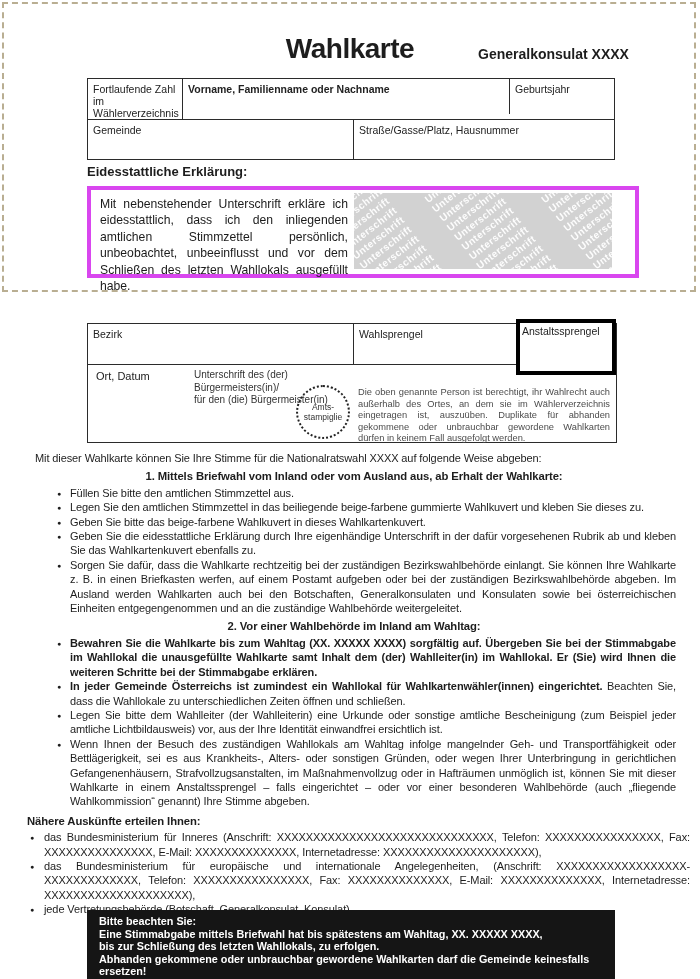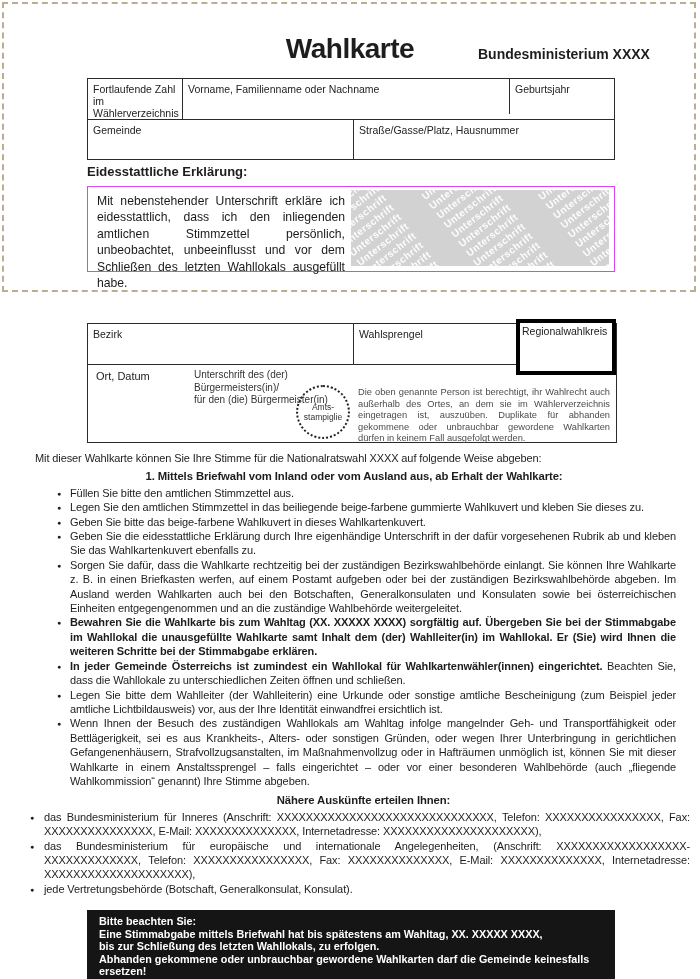--- a/index.html
+++ b/index.html
@@ -27,81 +27,81 @@
   .regional .lbl{position:absolute;left:2px;top:2px;font-size:10.5px;}
   .mayor{position:absolute;left:100px;top:45px;font-size:10px;line-height:12.5px;color:#333;margin-left:6px;}
   .stamp{position:absolute;left:208px;top:61px;width:50px;height:50px;border:2px dotted #222;
          border-radius:50%;display:flex;flex-direction:column;align-items:center;
          justify-content:center;font-size:8.5px;line-height:10px;color:#333;text-align:center;}
   .entitle{position:absolute;left:270px;top:63px;width:252px;font-size:9.3px;
            line-height:11.6px;color:#4c4c4c;text-align:justify;}
 
   
   .decl-h{position:absolute;left:87px;top:164px;font-size:13px;font-weight:bold;}
-  .decl-box{position:absolute;left:87px;top:186px;width:526px;height:84px;border:1px solid #d946ef;}
+  .decl-box{position:absolute;left:87px;top:186px;width:526px;height:84px;border:4px solid #d946ef;padding-left:18px;}
   .decl-text{position:absolute;left:9px;top:6px;width:248px;font-size:12.2px;
              line-height:16.4px;text-align:justify;color:#1b1b1b;}
   .wm{position:absolute;left:263px;top:3px;width:258px;height:76px;background:#d2d2d2;overflow:hidden;}
   .wm-inner{position:absolute;left:-70px;top:-130px;width:430px;height:360px;
             transform:rotate(-38deg);font-size:10px;font-weight:bold;
             color:rgba(255,255,255,0.95);line-height:12px;letter-spacing:0.5px;
             word-spacing:9px;text-align:justify;}
 
   
   .flow{position:absolute;left:0;top:451px;width:700px;font-size:11px;
         line-height:14.4px;color:#1d1d1d;letter-spacing:-0.1px;}
   .intro{margin:0 20px 4px 35px;}
   .sec-h{margin:4px 20px 2px 28px;font-weight:bold;font-size:11.3px;text-align:center;}
   ul{list-style:none;margin:0;padding:0;}
   li.mb{position:relative;margin:0 24px 0 70px;text-align:justify;}
   li.mb::before{content:"●";position:absolute;left:-13px;top:1px;font-size:7px;}
   li.ib{position:relative;margin:0 10px 0 44px;text-align:justify;}
   li.ib::before{content:"●";position:absolute;left:-14px;top:1px;font-size:7px;}
-  .info-h{margin:5px 0 2px 27px;font-weight:bold;font-size:11.3px;text-align:center;}
+  .info-h{margin:5px 0 2px 27px;font-weight:bold;font-size:11.3px;}
 
   
   .note{position:absolute;left:87px;top:910px;width:528px;box-sizing:border-box;
         background:#151515;color:#fff;font-weight:bold;font-size:10.8px;
         line-height:12.6px;padding:5px 10px 6px 12px;}
 </style>
 </head>
 <body>
 
 <div class="frame"></div>
 
 <div class="title">Wahlkarte</div>
-<div class="election">Bundesministerium XXXX</div>
+<div class="election">Generalkonsulat XXXX</div>
 
 <div class="t1">
   <div class="line" style="left:0;top:40px;width:526px;height:1px;"></div>
   <div class="line" style="left:94px;top:0;width:1px;height:40px;"></div>
   <div class="line" style="left:421px;top:0;width:1px;height:35px;"></div>
   <div class="line" style="left:265px;top:40px;width:1px;height:40px;"></div>
   <div class="lbl" style="left:5px;top:4px;width:86px;">Fortlaufende Zahl im Wählerverzeichnis</div>
-  <div class="lbl" style="left:100px;top:4px;">Vorname, Familienname oder Nachname</div>
+  <div class="lbl" style="left:100px;top:4px;font-weight:bold;">Vorname, Familienname oder Nachname</div>
   <div class="lbl" style="left:427px;top:4px;">Geburtsjahr</div>
   <div class="lbl" style="left:5px;top:45px;">Gemeinde</div>
   <div class="lbl" style="left:271px;top:45px;">Straße/Gasse/Platz, Hausnummer</div>
 </div>
 
 <div class="decl-h">Eidesstattliche Erklärung:</div>
 <div class="decl-box">
   <div class="decl-text">Mit nebenstehender Unterschrift erkläre ich eidesstattlich, dass ich den inliegenden amtlichen Stimmzettel persönlich, unbeobachtet, unbeeinflusst und vor dem Schließen des letzten Wahllokals ausgefüllt habe.</div>
   <div class="wm">
     <div class="wm-inner" id="wm-inner">Unterschrift Unterschrift Unterschrift Unterschrift Unterschrift Unterschrift Unterschrift Unterschrift Unterschrift Unterschrift Unterschrift Unterschrift Unterschrift Unterschrift Unterschrift Unterschrift Unterschrift Unterschrift Unterschrift Unterschrift Unterschrift Unterschrift Unterschrift Unterschrift Unterschrift Unterschrift Unterschrift Unterschrift Unterschrift Unterschrift Unterschrift Unterschrift Unterschrift Unterschrift Unterschrift Unterschrift Unterschrift Unterschrift Unterschrift Unterschrift Unterschrift Unterschrift Unterschrift Unterschrift Unterschrift Unterschrift Unterschrift Unterschrift Unterschrift Unterschrift Unterschrift Unterschrift Unterschrift Unterschrift Unterschrift Unterschrift Unterschrift Unterschrift Unterschrift Unterschrift Unterschrift Unterschrift Unterschrift Unterschrift Unterschrift Unterschrift Unterschrift Unterschrift Unterschrift Unterschrift Unterschrift Unterschrift Unterschrift Unterschrift Unterschrift Unterschrift Unterschrift Unterschrift Unterschrift Unterschrift Unterschrift Unterschrift Unterschrift Unterschrift Unterschrift Unterschrift Unterschrift Unterschrift Unterschrift Unterschrift Unterschrift Unterschrift Unterschrift Unterschrift Unterschrift Unterschrift Unterschrift Unterschrift Unterschrift Unterschrift Unterschrift Unterschrift Unterschrift Unterschrift Unterschrift Unterschrift Unterschrift Unterschrift Unterschrift Unterschrift Unterschrift Unterschrift Unterschrift Unterschrift Unterschrift Unterschrift Unterschrift Unterschrift Unterschrift Unterschrift Unterschrift Unterschrift Unterschrift Unterschrift Unterschrift Unterschrift Unterschrift Unterschrift Unterschrift Unterschrift Unterschrift Unterschrift Unterschrift Unterschrift Unterschrift Unterschrift Unterschrift Unterschrift Unterschrift Unterschrift Unterschrift Unterschrift Unterschrift Unterschrift Unterschrift Unterschrift Unterschrift Unterschrift Unterschrift Unterschrift Unterschrift Unterschrift Unterschrift Unterschrift Unterschrift Unterschrift Unterschrift Unterschrift Unterschrift Unterschrift Unterschrift Unterschrift Unterschrift Unterschrift Unterschrift Unterschrift Unterschrift Unterschrift Unterschrift Unterschrift Unterschrift Unterschrift Unterschrift Unterschrift Unterschrift Unterschrift Unterschrift Unterschrift Unterschrift Unterschrift Unterschrift Unterschrift Unterschrift Unterschrift Unterschrift Unterschrift Unterschrift Unterschrift Unterschrift Unterschrift Unterschrift Unterschrift Unterschrift Unterschrift Unterschrift Unterschrift Unterschrift Unterschrift Unterschrift Unterschrift </div>
   </div>
 </div>
 
 <div class="t2">
   <div class="line" style="left:0;top:40px;width:528px;height:1px;"></div>
   <div class="line" style="left:265px;top:0;width:1px;height:40px;"></div>
   <div class="lbl" style="left:5px;top:4px;">Bezirk</div>
   <div class="lbl" style="left:271px;top:4px;">Wahlsprengel</div>
   <div class="regional">
-    <div class="lbl">Regionalwahlkreis</div>
+    <div class="lbl">Anstaltssprengel</div>
   </div>
   <div class="lbl" style="left:8px;top:46px;font-size:11px;">Ort, Datum</div>
   <div class="mayor">
     <div>Unterschrift des (der)</div>
     <div>Bürgermeisters(in)/</div>
     <div>für den (die) Bürgermeister(in)</div>
   </div>
   <div class="stamp">
     <div>Amts-</div>
     <div>stampiglie</div>
@@ -113,20 +113,21 @@
   <div class="intro">Mit dieser Wahlkarte können Sie Ihre Stimme für die Nationalratswahl XXXX auf folgende Weise abgeben:</div>
   <div id="sections">
       <div class="sec-h">1. Mittels Briefwahl vom Inland oder vom Ausland aus, ab Erhalt der Wahlkarte:</div>
       <ul>
         <li class="mb">Füllen Sie bitte den amtlichen Stimmzettel aus.</li>
         <li class="mb">Legen Sie den amtlichen Stimmzettel in das beiliegende beige-farbene gummierte Wahlkuvert und kleben Sie dieses zu.</li>
         <li class="mb">Geben Sie bitte das beige-farbene Wahlkuvert in dieses Wahlkartenkuvert.</li>
         <li class="mb">Geben Sie die eidesstattliche Erklärung durch Ihre eigenhändige Unterschrift in der dafür vorgesehenen Rubrik ab und kleben Sie das Wahlkartenkuvert ebenfalls zu.</li>
         <li class="mb">Sorgen Sie dafür, dass die Wahlkarte rechtzeitig bei der zuständigen Bezirkswahlbehörde einlangt. Sie können Ihre Wahlkarte z. B. in einen Briefkasten werfen, auf einem Postamt aufgeben oder bei der zuständigen Bezirkswahlbehörde abgeben. Im Ausland werden Wahlkarten auch bei den Botschaften, Generalkonsulaten und Konsulaten sowie bei österreichischen Einheiten entgegengenommen und an die zuständige Wahlbehörde weitergeleitet.</li>
       </ul>
+      <div class="sec-h">2. Vor einer Wahlbehörde im Inland am Wahltag:</div>
       <ul>
         <li class="mb"><b>Bewahren Sie die Wahlkarte bis zum Wahltag (XX. XXXXX XXXX) sorgfältig auf. Übergeben Sie bei der Stimmabgabe im Wahllokal die unausgefüllte Wahlkarte samt Inhalt dem (der) Wahlleiter(in) im Wahllokal. Er (Sie) wird Ihnen die weiteren Schritte bei der Stimmabgabe erklären.</b></li>
         <li class="mb"><b>In jeder Gemeinde Österreichs ist zumindest ein Wahllokal für Wahlkartenwähler(innen) eingerichtet.</b> Beachten Sie, dass die Wahllokale zu unterschiedlichen Zeiten öffnen und schließen.</li>
         <li class="mb">Legen Sie bitte dem Wahlleiter (der Wahlleiterin) eine Urkunde oder sonstige amtliche Bescheinigung (zum Beispiel jeder amtliche Lichtbildausweis) vor, aus der Ihre Identität einwandfrei ersichtlich ist.</li>
         <li class="mb">Wenn Ihnen der Besuch des zuständigen Wahllokals am Wahltag infolge mangelnder Geh- und Transportfähigkeit oder Bettlägerigkeit, sei es aus Krankheits-, Alters- oder sonstigen Gründen, oder wegen Ihrer Unterbringung in gerichtlichen Gefangenenhäusern, Strafvollzugsanstalten, im Maßnahmenvollzug oder in Hafträumen unmöglich ist, können Sie mit dieser Wahlkarte in einem Anstaltssprengel – falls eingerichtet – oder vor einer besonderen Wahlbehörde (auch „fliegende Wahlkommission“ genannt) Ihre Stimme abgeben.</li>
       </ul>
     </div>
   <div class="info-h">Nähere Auskünfte erteilen Ihnen:</div>
   <ul id="info-list">
       <li class="ib">das Bundesministerium für Inneres (Anschrift: XXXXXXXXXXXXXXXXXXXXXXXXXXXXXX, Telefon: XXXXXXXXXXXXXXXX, Fax: XXXXXXXXXXXXXXX, E-Mail: XXXXXXXXXXXXXX, Internetadresse: XXXXXXXXXXXXXXXXXXXXX),</li>

